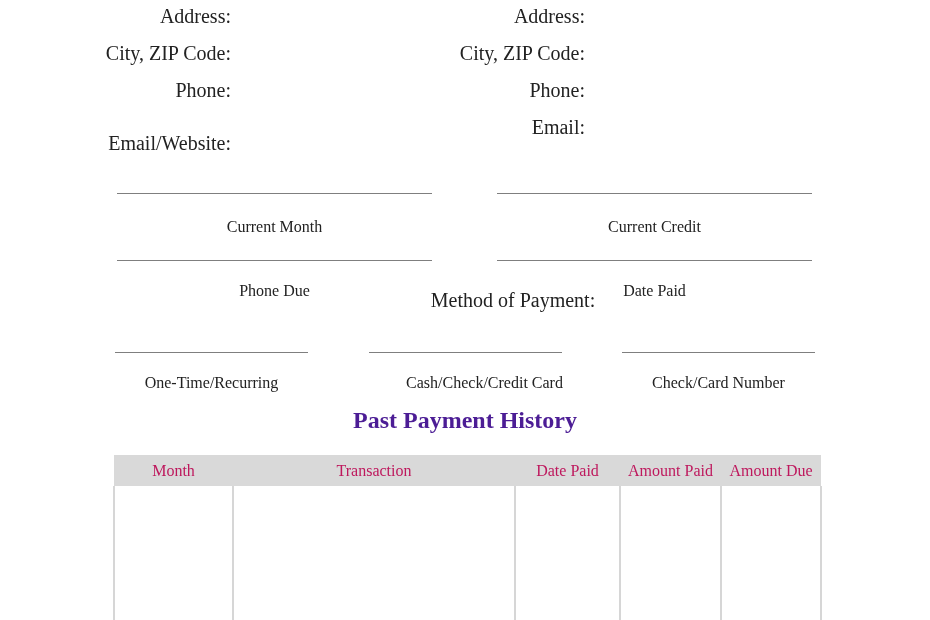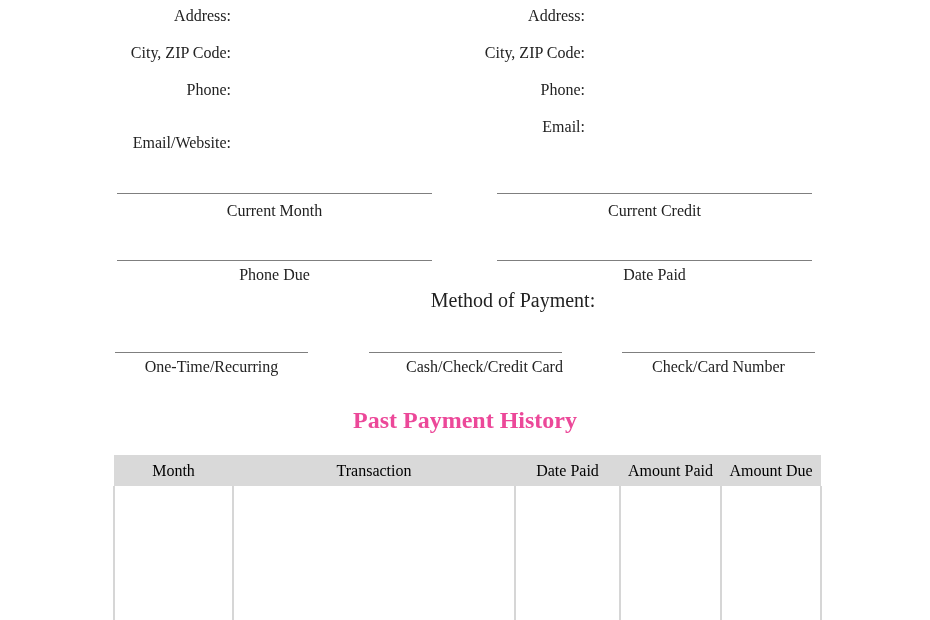--- a/index.html
+++ b/index.html
@@ -10,75 +10,76 @@
     body {
       width: 930px;
       height: 620px;
       position: relative;
       overflow: hidden;
       font-family: "Liberation Serif", "DejaVu Serif", serif;
       color: #222222;
     }
     .field-label {
       position: absolute;
-      font-size: 16px;
+      font-size: 20px;
       line-height: 20px;
       text-align: right;
       white-space: nowrap;
     }
     .left-label { right: calc(930px - 231px); }
     .right-label { right: calc(930px - 585px); }
     .sig-line {
       position: absolute;
       height: 0;
       border-top: 1.5px solid #7f7f7f;
     }
     .sig-caption {
       position: absolute;
       font-size: 16px;
       line-height: 20px;
       text-align: center;
       white-space: nowrap;
+      margin-top: 16px;
     }
     .method-title {
       position: absolute;
       left: 0;
       width: 930px;
       text-align: center;
       font-size: 20px;
       line-height: 24px;
     }
     .history-title {
       position: absolute;
       left: 0;
       width: 930px;
       text-align: center;
       font-size: 24px;
       font-weight: bold;
       line-height: 28px;
-      color: #ec4899;
+      color: #4c1d95;
     }
     .table {
       position: absolute;
       left: 113px;
       top: 455px;
       width: 707px;
       height: 170px;
       border-collapse: collapse;
       table-layout: fixed;
     }
     .table th {
       background: #d9d9d9;
       font-weight: normal;
       font-size: 16px;
       height: 31px;
       padding: 0;
       text-align: center;
       white-space: nowrap;
-      color: #000000;
+      color: #be185d;
     }
     .table td {
       border-left: 2px solid #d6d6d6;
       border-right: 2px solid #d6d6d6;
       height: 140px;
       padding: 0;
     }
   </style>
 </head>
 <body>

